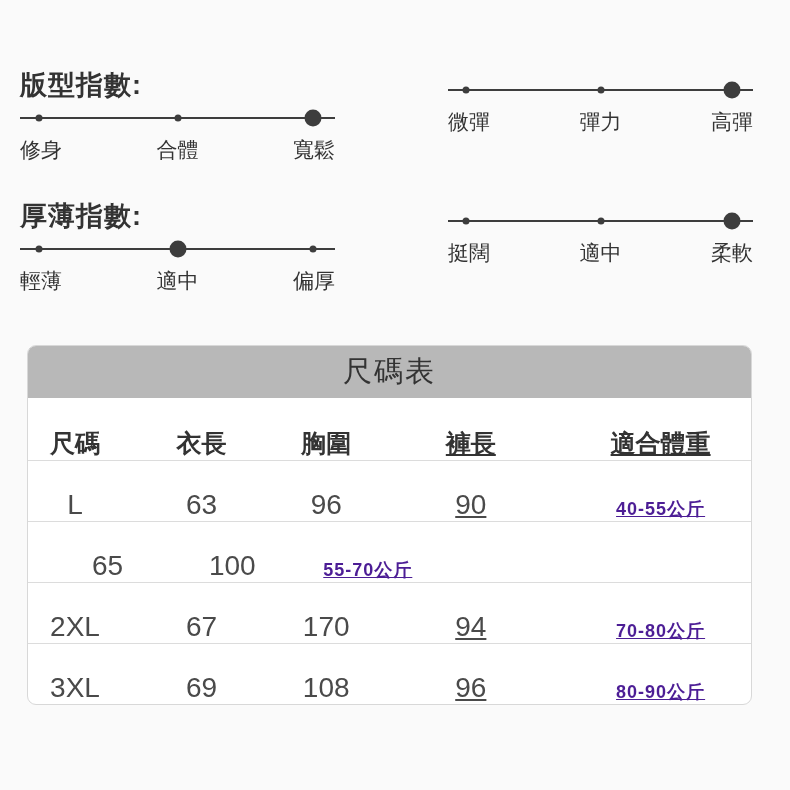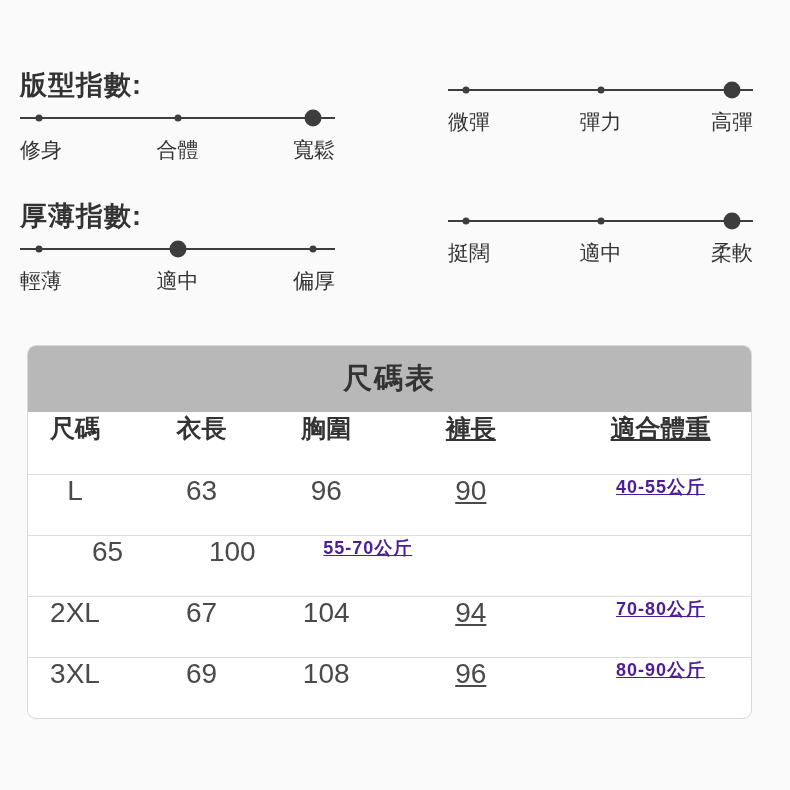--- a/index.html
+++ b/index.html
@@ -65,33 +65,33 @@
   
   .size-table-card {
     width: 725px;
     margin: 53px 0 0 27px;
     background: #ffffff;
     border: 1px solid #d8d8d8;
     border-radius: 9px;
     overflow: hidden;
   }
   .table-title {
-    height: 66px;
+    height: 52px;
     background: #b8b8b8;
     display: flex;
     align-items: center;
     justify-content: center;
     font-size: 29px;
-    font-weight: 700;
+    font-weight: 400;
     color: #333;
     letter-spacing: 2px;
   }
   .t-row {
     display: flex;
-    align-items: flex-start;
+    align-items: flex-end;
   }
   .t-row.header { height: 62px; }
   .t-row.body {
     height: 61px;
     border-top: 1px solid #dcdcdc;
   }
   .t-cell { text-align: center; }
   .c0 { width: 13%; }
   .c1 { width: 22%; }
   .c2 { width: 12.5%; }
@@ -200,21 +200,21 @@
 
   <div class="t-row body">
     <div class="t-cell c1">65</div>
     <div class="t-cell c2">100</div>
     <div class="t-cell c4">55-70公斤</div>
   </div>
 
   <div class="t-row body">
     <div class="t-cell c0">2XL</div>
     <div class="t-cell c1">67</div>
-    <div class="t-cell c2">104</div>
+    <div class="t-cell c2">170</div>
     <div class="t-cell c3">94</div>
     <div class="t-cell c4">70-80公斤</div>
   </div>
 
   <div class="t-row body">
     <div class="t-cell c0">3XL</div>
     <div class="t-cell c1">69</div>
     <div class="t-cell c2">108</div>
     <div class="t-cell c3">96</div>
     <div class="t-cell c4">80-90公斤</div>

